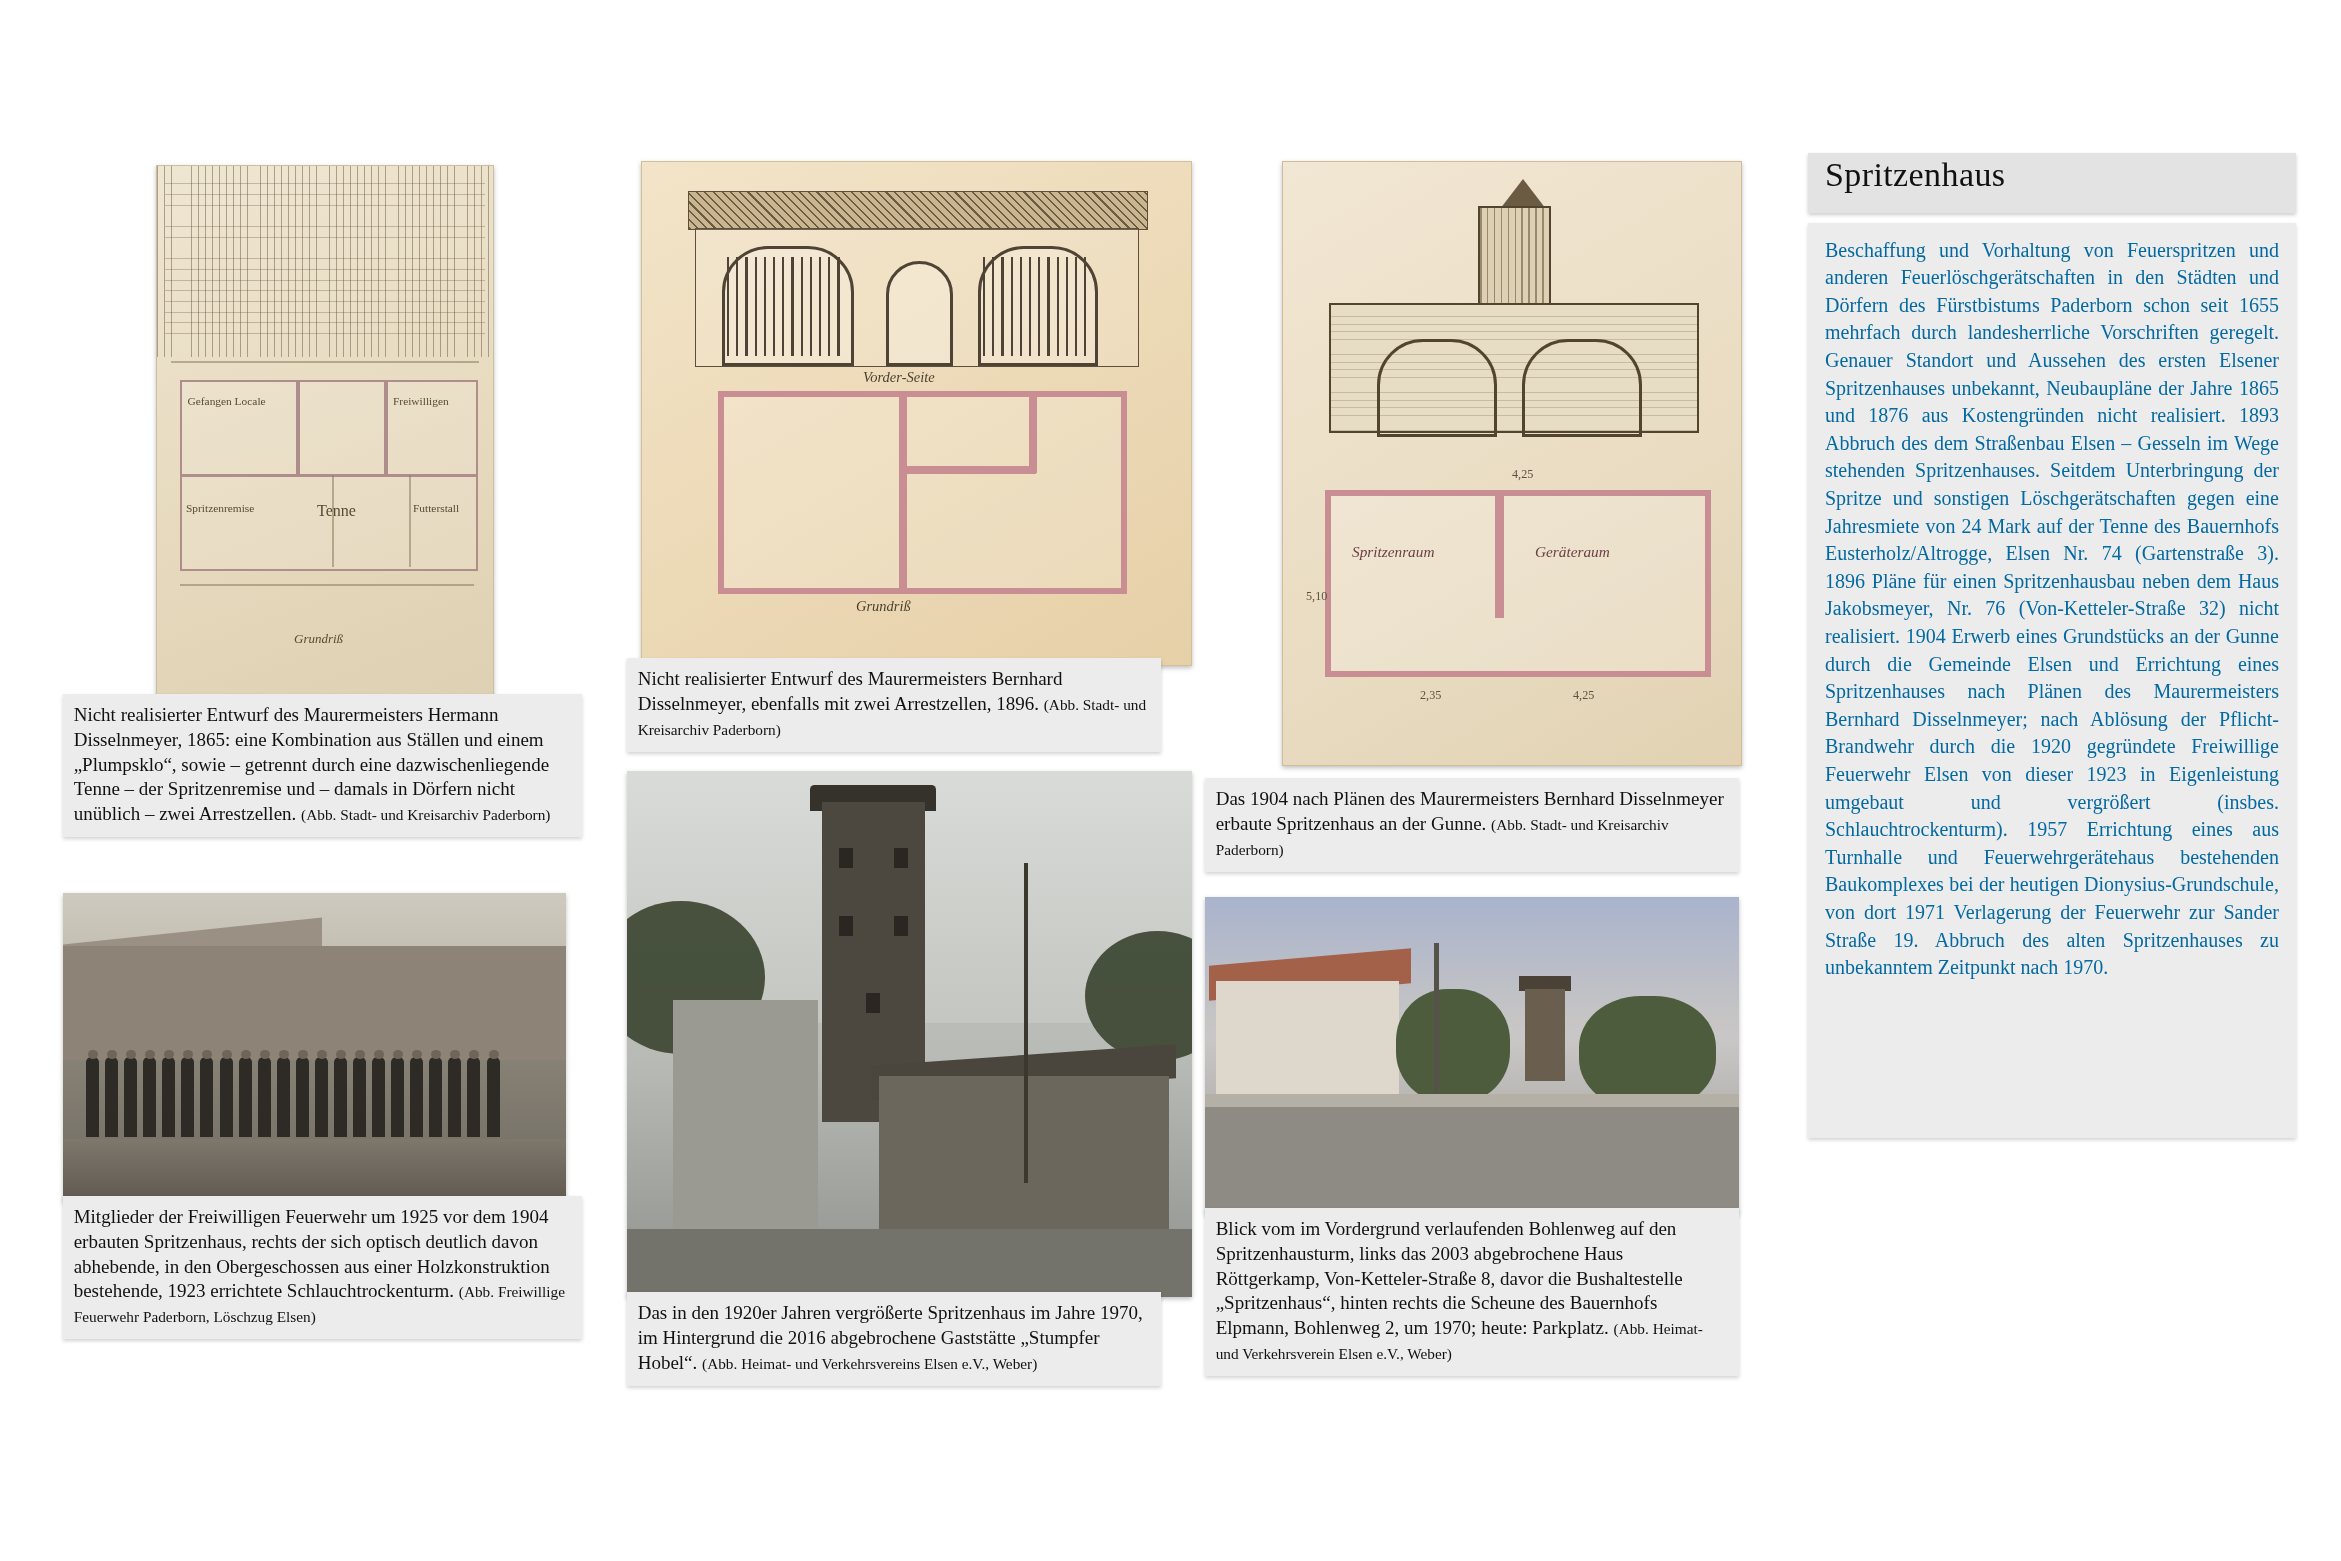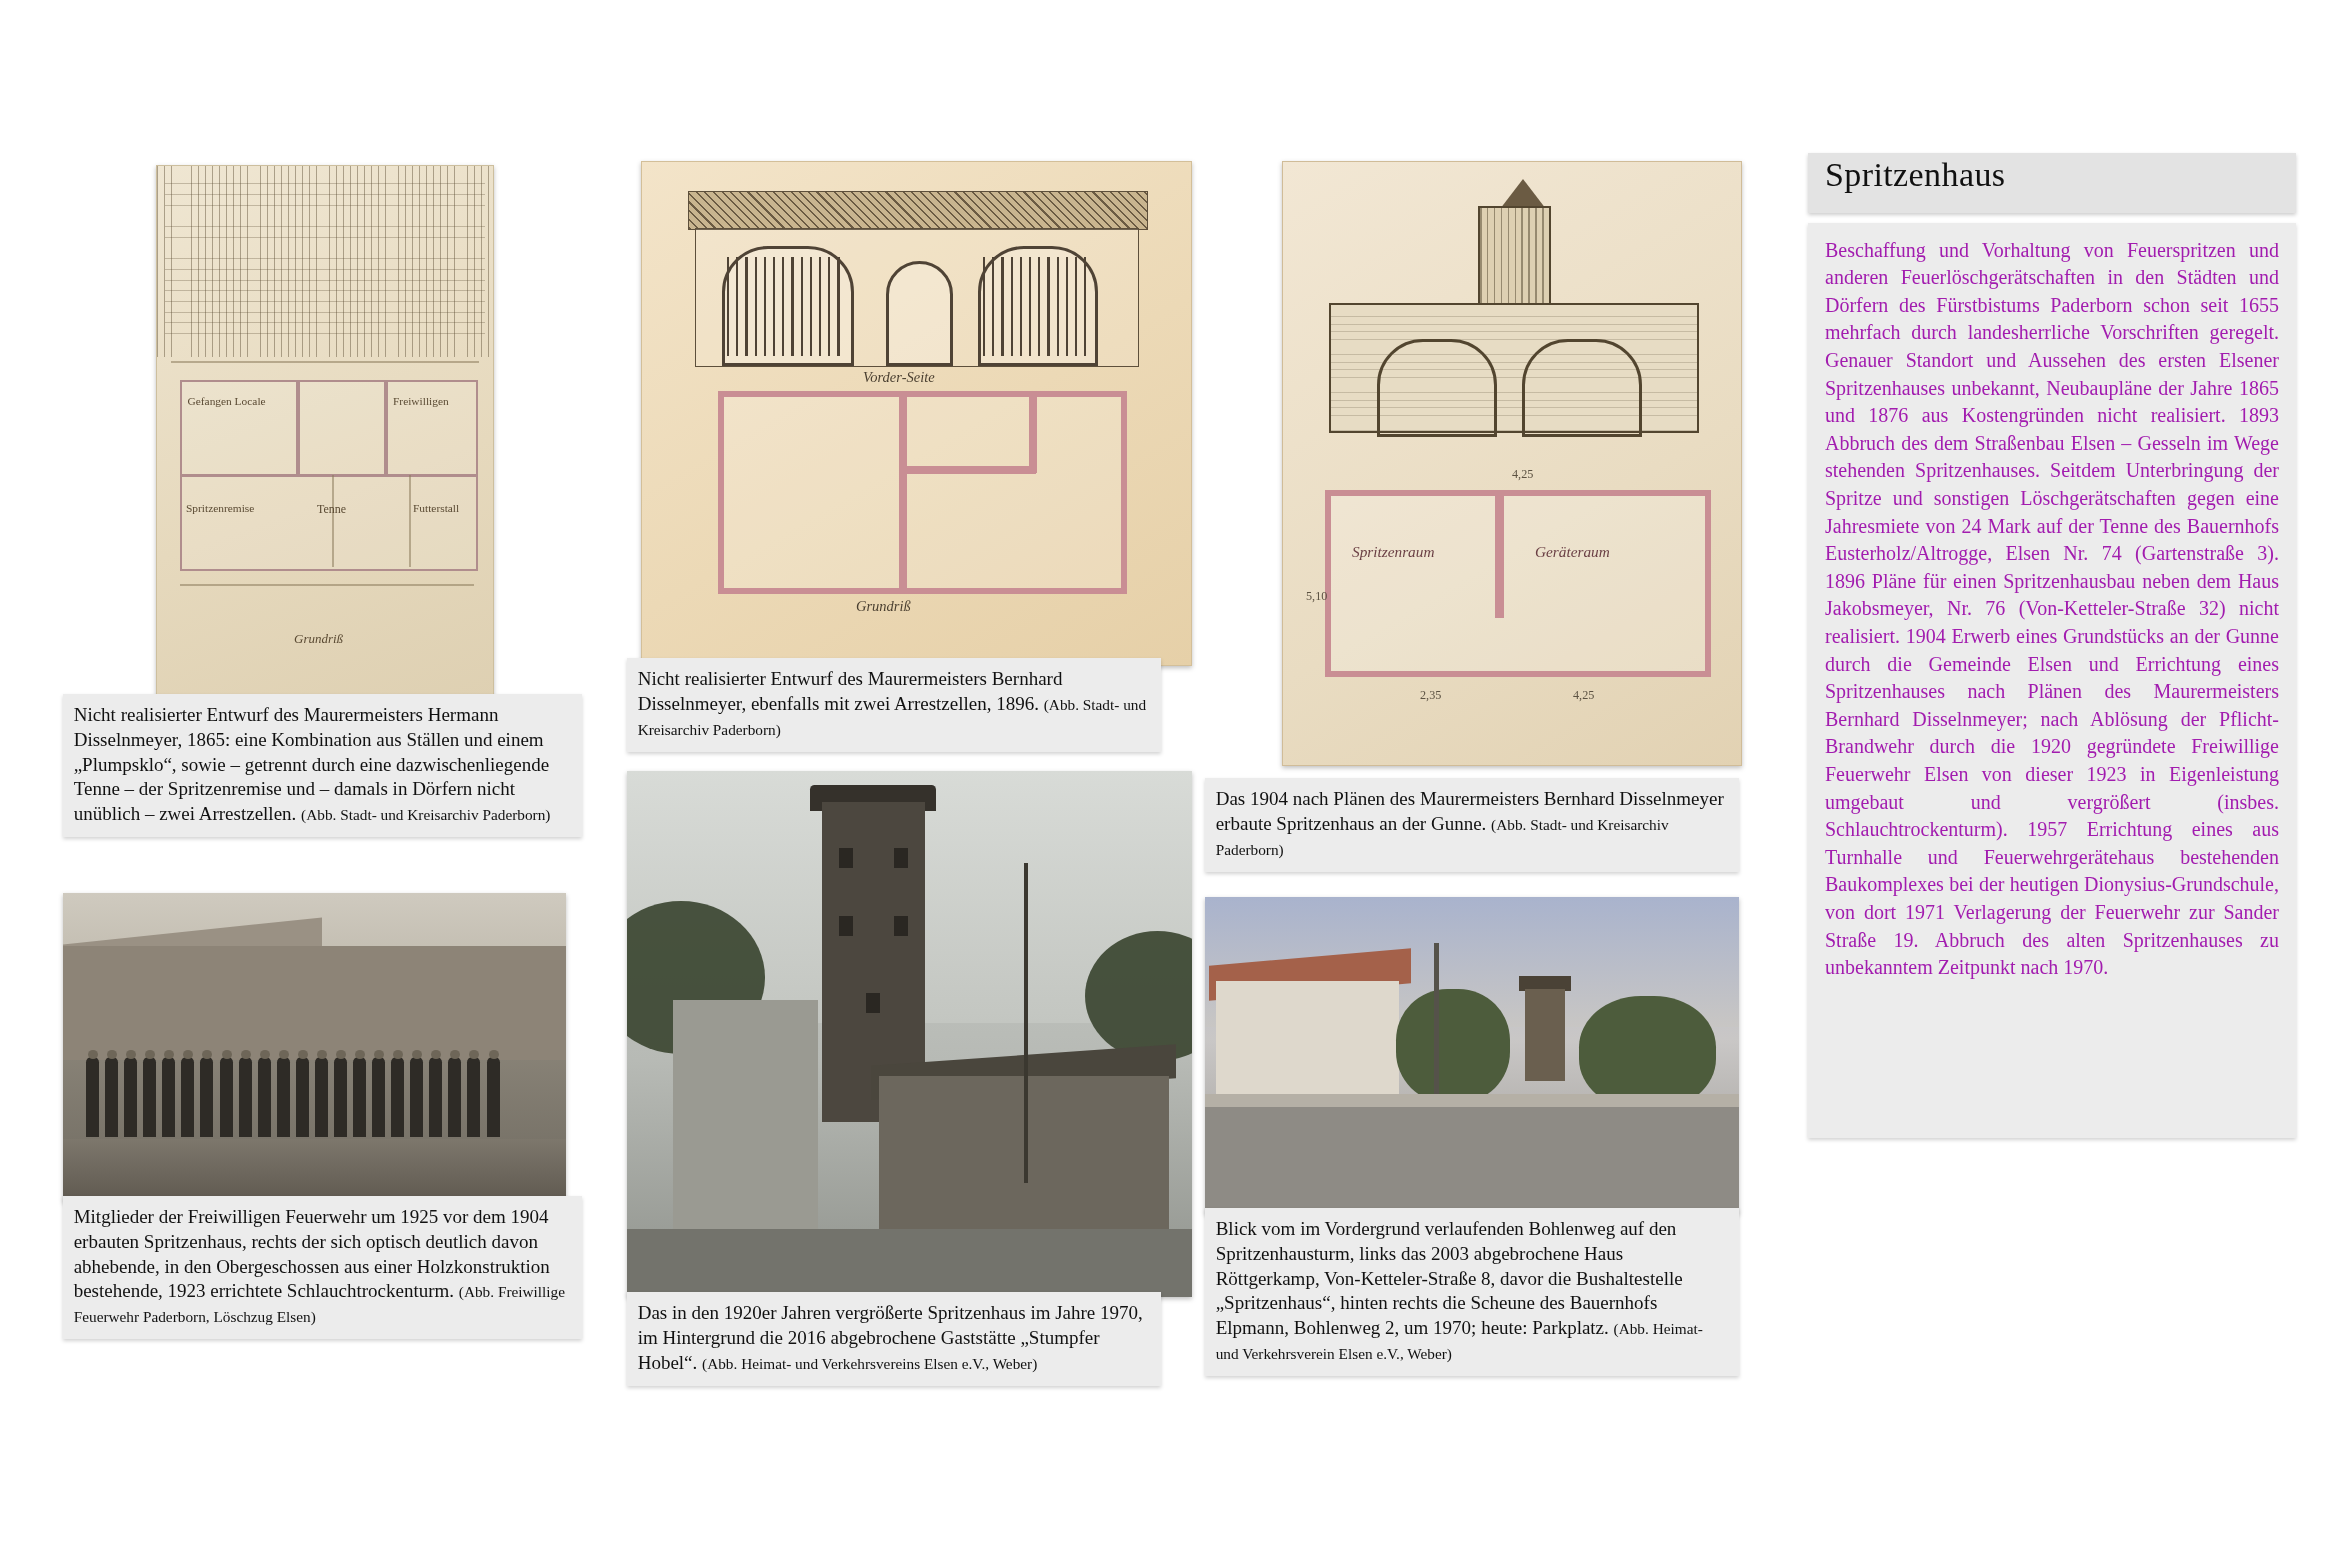--- a/index.html
+++ b/index.html
@@ -46,21 +46,21 @@
     position:absolute;
     left:1808px;top:223px;width:488px;height:915px;
     background:#ececec;
     box-shadow:0 1.5px 3.8px rgba(0,0,0,.18);
     padding:13.7px 17px 15.3px 17px;
     box-sizing:border-box;
     font-size:20px;
     line-height:1.38;
     text-align:justify;
     hyphens:auto;
-    color:#a21caf;
+    color:#0369a1;
   }
 
   
   .d1{left:156px;top:149px;width:336px;height:534px;
       background:linear-gradient(160deg,#efe6d2,#e6d9bd 60%,#ded0b2);
       border:0.8px solid #cdbf9e;}
   .d1 .ln{position:absolute;background:#8d7c5c;opacity:.55;}
   .d1 .room{position:absolute;border:2.3px solid #b08d8d;background:rgba(255,255,255,.12);}
   .d1 .hatch{position:absolute;left:0;top:0;right:0;height:191px;
       background:repeating-linear-gradient(90deg,rgba(90,75,50,.45) 0 0.8px,transparent 0.8px 6.9px);}
@@ -148,21 +148,21 @@
     <div class="room" style="left:23px;top:214px;width:114px;height:92px;"></div>
     <div class="room" style="left:141px;top:214px;width:84px;height:92px;"></div>
     <div class="room" style="left:229px;top:214px;width:88px;height:92px;"></div>
     <div class="room" style="left:23px;top:309px;width:294px;height:92px;"></div>
     <div class="ln" style="left:175px;top:309px;width:1.5px;height:92px;"></div>
     <div class="ln" style="left:252px;top:309px;width:1.5px;height:92px;"></div>
     <div class="ln" style="left:23px;top:418px;width:294px;height:1.5px;"></div>
     <div class="lbl" style="position:absolute;left:30.5px;top:229px;font-size:11.4px;color:#5a4a33;">Gefangen Locale</div>
     <div class="lbl" style="position:absolute;left:236px;top:229px;font-size:11.4px;color:#5a4a33;">Freiwilligen</div>
     <div class="lbl" style="position:absolute;left:29px;top:336px;font-size:11.4px;color:#5a4a33;">Spritzenremise</div>
-    <div class="lbl" style="position:absolute;left:160px;top:336px;font-size:12px;color:#5a4a33;">Tenne</div>
+    <div class="lbl" style="position:absolute;left:160px;top:336px;font-size:16px;color:#5a4a33;">Tenne</div>
     <div class="lbl" style="position:absolute;left:256px;top:336px;font-size:11.4px;color:#5a4a33;">Futterstall</div>
     <div class="lbl" style="position:absolute;left:137px;top:465px;font-size:13px;color:#5a4a33;font-style:italic;">Grundriß</div>
   </div>
   <div class="caption" style="left:63px;top:694px;width:519px;">
     <span>Nicht realisierter Entwurf des Maurermeisters Hermann Disselnmeyer, 1865: eine Kombination aus Ställen und einem „Plumpsklo“, sowie – getrennt durch eine dazwischenliegende Tenne – der Spritzenremise und – damals in Dörfern nicht unüblich – zwei Arrestzellen.</span>
     <span class="src">(Abb. Stadt- und Kreisarchiv Paderborn)</span>
   </div>
 
   <div class="imgbox d2">
     <div class="roof"></div>

